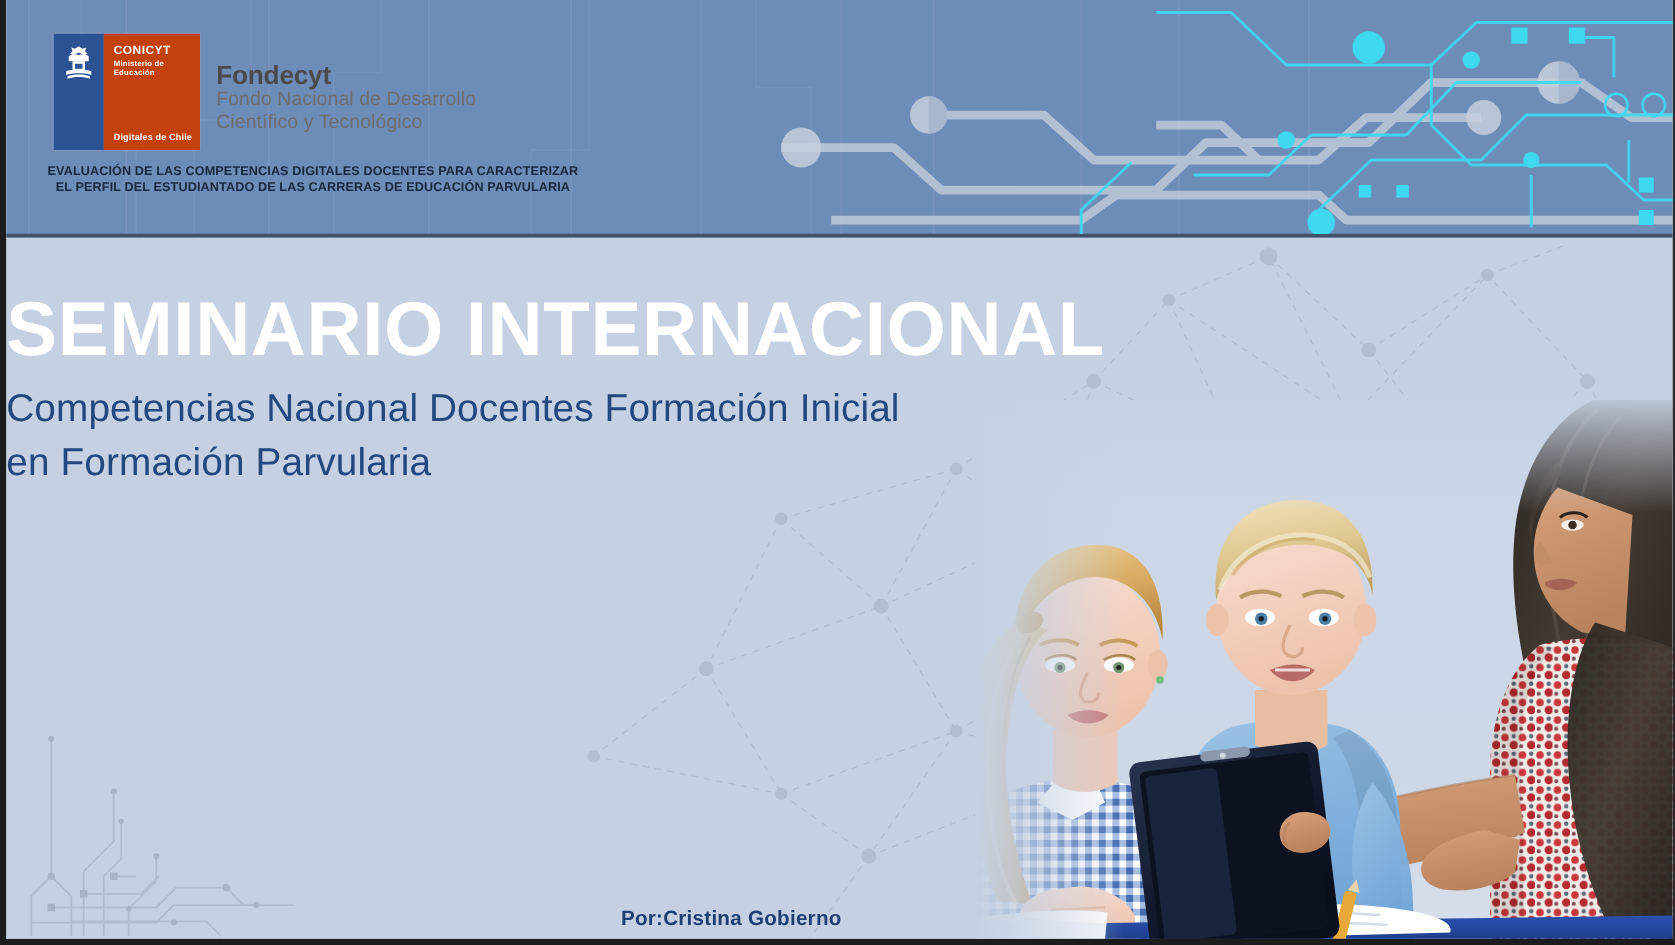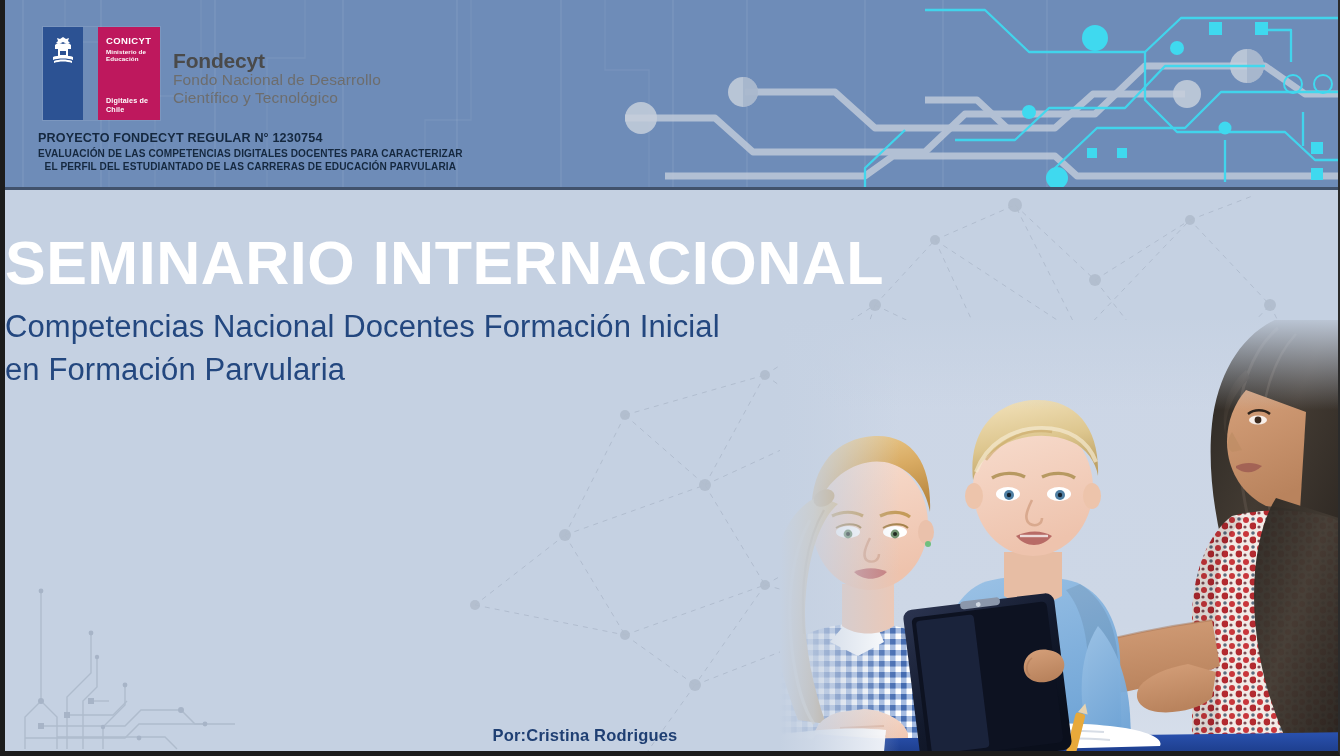--- a/index.html
+++ b/index.html
@@ -76,23 +76,22 @@
     display: flex;
     box-shadow: 0 0 0 1px rgba(255,255,255,.10);
   }
   .flag-blue {
     width: 40px;
     background: #2c5293;
     position: relative;
   }
   .flag-red {
     flex: 1;
-    background: #be185d;
+    background: #c2410c;
     position: relative;
-    margin-left: 15px;
   }
   #coat-svg {
     position: absolute;
     left: 6px; top: 8px;
     width: 28px; height: 30px;
   }
   .flag-conicyt {
     position: absolute;
     left: 8px; top: 9px;
     color: #ffffff;
@@ -617,29 +616,28 @@
       </div>
 
       <div id="fondecyt-text">
         <div id="fondecyt-name">Fondecyt</div>
         <div class="fondecyt-sub">Fondo Nacional de Desarrollo</div>
         <div class="fondecyt-sub">Científico y Tecnológico</div>
       </div>
     </div>
 
     <div id="project-block">
-      <div id="project-line1">PROYECTO FONDECYT REGULAR N° 1230754</div>
       <div class="project-sub">EVALUACIÓN DE LAS COMPETENCIAS DIGITALES DOCENTES PARA CARACTERIZAR</div>
       <div class="project-sub">EL PERFIL DEL ESTUDIANTADO DE LAS CARRERAS DE EDUCACIÓN PARVULARIA</div>
     </div>
   </div>
 
   <div id="title-area">
     <div id="main-title">SEMINARIO INTERNACIONAL</div>
     <div id="subtitle">
       <div>Competencias Nacional Docentes Formación Inicial</div>
       <div>en Formación Parvularia</div>
     </div>
   </div>
 
-  <div id="presenter">Por:Cristina Rodrigues</div>
+  <div id="presenter">Por:Cristina Gobierno</div>
 
 </div>
 
 </body></html>

